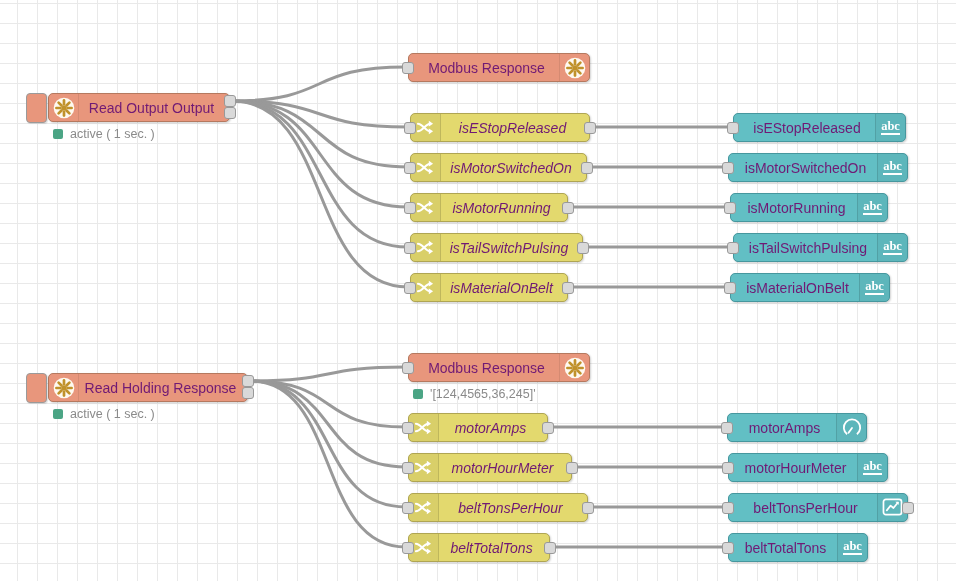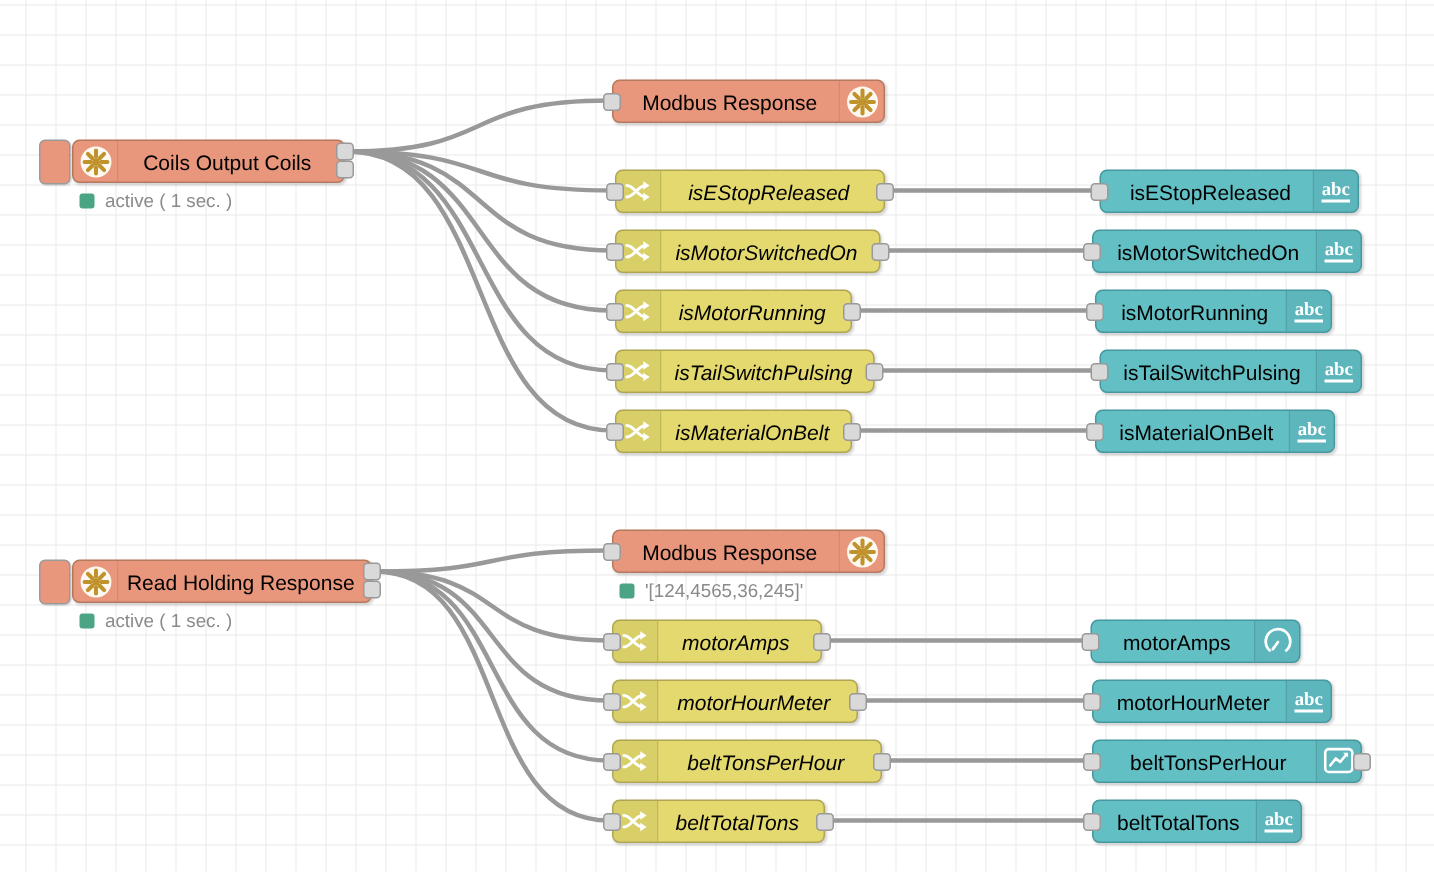--- a/index.html
+++ b/index.html
@@ -16,21 +16,21 @@
   #wires{position:absolute;left:0;top:0;z-index:1;}
   .wire{fill:none;stroke:#999;stroke-width:3;stroke-linecap:round;}
 
   .n{position:absolute;height:29px;border-radius:5px;box-sizing:border-box;
      border:1px solid;box-shadow:1px 1px 2px rgba(0,0,0,0.18);z-index:2;}
   .salmon{background:#E8967C;border-color:#B5795F;}
   .yellow{background:#E3D96E;border-color:#AFA553;}
   .teal{background:#62BFC4;border-color:#46979E;}
 
   .lbl{position:absolute;top:0;bottom:0;display:flex;align-items:center;justify-content:center;
-       font-size:14px;color:#000000;white-space:nowrap;}
+       font-size:14px;color:#701a75;white-space:nowrap;}
   .lbl.il{left:30px;right:5px;}
   .lbl.ir{left:5px;right:30px;}
   .yellow .lbl{font-style:italic;}
 
   .iconreg{position:absolute;top:0;bottom:0;width:29px;display:flex;align-items:center;justify-content:center;font-family:Liberation Serif, serif;}
   .iconreg.left{left:0;border-right:1px solid rgba(0,0,0,0.12);background:rgba(0,0,0,0.045);border-radius:4px 0 0 4px;}
   .iconreg.right{right:0;border-left:1px solid rgba(0,0,0,0.12);background:rgba(0,0,0,0.045);border-radius:0 4px 4px 0;}
   .salmon .iconreg{background:transparent;border-color:rgba(0,0,0,0.08);}
 
   .port{position:absolute;width:10px;height:10px;background:#d9d9d9;border:1px solid #999;
@@ -88,21 +88,21 @@
           <line x1="11" y1="14.5" x2="11" y2="18.6"></line>
             <line x1="8.5" y1="13.5" x2="5.6" y2="16.4"></line>
           <line x1="7.5" y1="11" x2="3.4" y2="11"></line>
             <line x1="8.5" y1="8.5" x2="5.6" y2="5.6"></line>
           <line x1="11" y1="7.5" x2="11" y2="3.4"></line>
             <line x1="13.5" y1="8.5" x2="16.4" y2="5.6"></line>
         </g>
         <circle cx="11" cy="11" r="2.5" fill="#C0922B"></circle>
       </svg>
     </div>
-    <span class="lbl il">Coils Output Coils</span>
+    <span class="lbl il">Read Output Output</span>
     <span class="port pout1"></span>
     <span class="port pout2"></span>
     <div class="status">
       <span class="dot"></span>
       <span>active ( 1 sec. )</span>
     </div>
   </div>
 
   <div class="n salmon" style="left:408px;top:53px;width:182px">
     <span class="port pin"></span>

